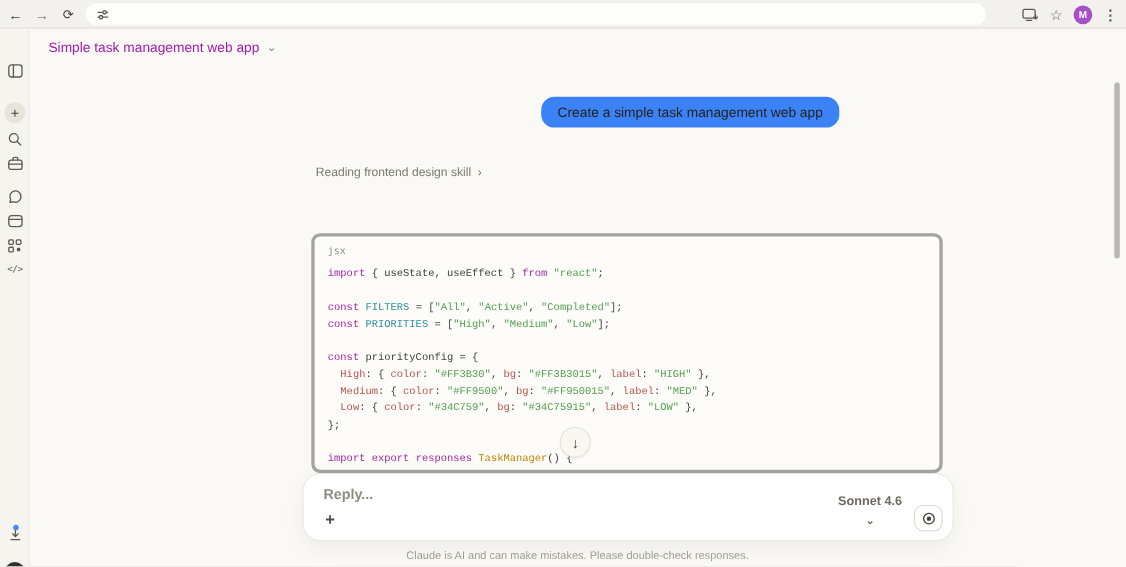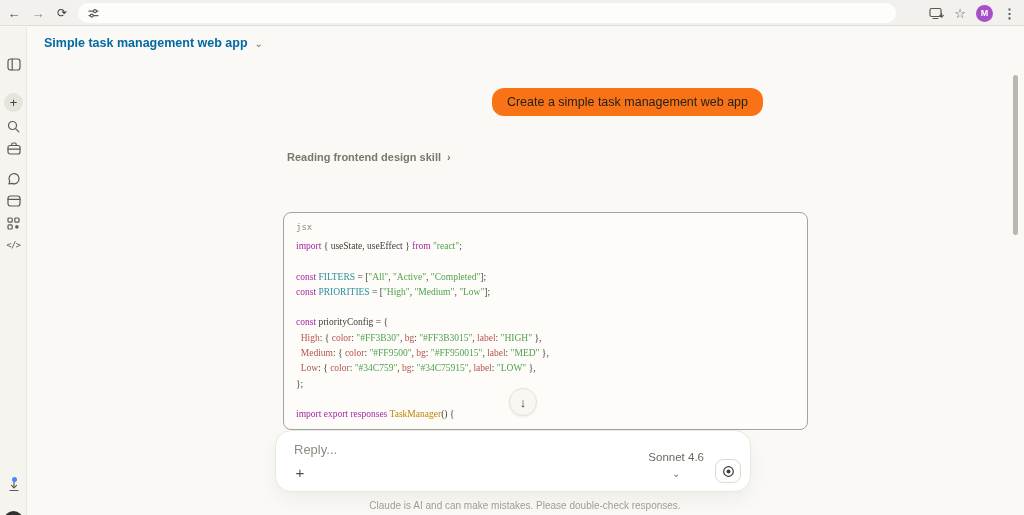--- a/index.html
+++ b/index.html
@@ -46,62 +46,63 @@
   }
   .code-glyph { font-size:8.5px; color:#5d5a54; font-family:"DejaVu Sans Mono", monospace; letter-spacing:-0.5px; }
   .account-badge {
     width:19px; height:19px; border-radius:50%; background:var(--account-badge,#30302e);
     color:#fff; font-size:9px; display:flex; align-items:center; justify-content:center; font-weight:bold;
   }
   .update-dot { position:absolute; right:4px; top:-2px; width:5px; height:5px; border-radius:50%; background:var(--accent-dot,#3f8df7); }
 
   
   .chat-header { position:absolute; left:44px; top:36px; display:flex; align-items:center; gap:7px; }
-  .chat-title { font-size:12.5px; color:#0369a1;font-weight:bold; }
+  .chat-title { font-size:12.5px; color:#a21caf; }
   .chev { color:#76736a; font-size:10px; }
 
   
   .user-bubble {
     position:absolute; right:261px; top:88px;
-    background:#f97316; border-radius:12px; padding:7px 15px;
+    background:#3b82f6; border-radius:12px; padding:7px 15px;
     font-size:12.5px; color:#24221d;
   }
-  .skill-row { position:absolute; left:287px; top:151px; font-size:11px; color:#7b776c; display:flex; gap:6px; align-items:center;font-weight:bold; }
+  .skill-row { position:absolute; left:287px; top:151px; font-size:11px; color:#7b776c; display:flex; gap:6px; align-items:center; }
   .assistant-text {
     position:absolute; left:287px; top:169px; width:420px;
     font-family:"Liberation Serif", serif; font-size:14px; line-height:17.5px; color:#1b1915;
   }
 
   
   .code-card {
-    position:absolute; left:283px; top:212px; width:525px; height:218px;
-    background:#fdfcf9; border:1px solid #a3a3a3; border-radius:8px; overflow:hidden;
+    position:absolute; left:283px; top:212px; width:574px; height:218px;
+    background:#fdfcf9; border:3px solid #a3a3a3; border-radius:8px; overflow:hidden;
   }
   .code-lang { position:absolute; left:12px; top:9px; font-size:9px; color:#8f8b80; font-family:"DejaVu Sans Mono", monospace; }
-  .code-pre { position:absolute; left:12px; top:28px; font-family:Liberation Serif, serif; font-size:9.5px; }
+  .code-pre { position:absolute; left:12px; top:28px; font-family:Liberation Mono, monospace; font-size:9.5px; }
   .code-line { height:15.3px; white-space:pre; color:#43413c; }
   .tok-pl { color:var(--syn-pl,#43413c); }
   .tok-kw { color:var(--syn-kw,#a626a4); }
   .tok-vr { color:var(--syn-vr,#2b8fa0); }
   .tok-st { color:var(--syn-st,#50a14f); }
   .tok-pr { color:var(--syn-pr,#b5534c); }
   .tok-fn { color:var(--syn-fn,#c18401); }
 
   
   .scroll-btn {
     position:absolute; left:509px; top:388px; width:28px; height:28px; border-radius:50%;
     background:#faf7f2; border:1px solid #e6e2da; box-shadow:0 1px 3px rgba(0,0,0,0.07);
     display:flex; align-items:center; justify-content:center; color:#3f3d38; font-size:13px;
   }
 
   
   .composer {
-    position:absolute; left:275px; top:430px; width:476px; height:62px;
+    position:absolute; left:275px; top:430px; width:592px; height:62px;
     background:#ffffff; border:1px solid #eae7df; border-radius:16px;
     box-shadow:0 8px 20px rgba(0,0,0,0.05);
+    font-weight:bold;
   }
   .composer-placeholder { position:absolute; left:18px; top:11px; font-size:13px; color:#8f8b80; }
   .attach-btn { position:absolute; left:14px; bottom:9px; width:20px; height:20px; display:flex; align-items:center; justify-content:center; color:#514e47; font-size:15px; }
   .model-selector { position:absolute; right:46px; bottom:12px; display:flex; align-items:center; gap:5px; font-size:11.5px; color:#6d695f;flex-direction:column; }
   .mic-btn {
     position:absolute; right:9px; bottom:8px; width:26px; height:24px; border-radius:8px;
     border:1px solid #ddd9d1; display:flex; align-items:center; justify-content:center; background:#fff;
   }
 
   

